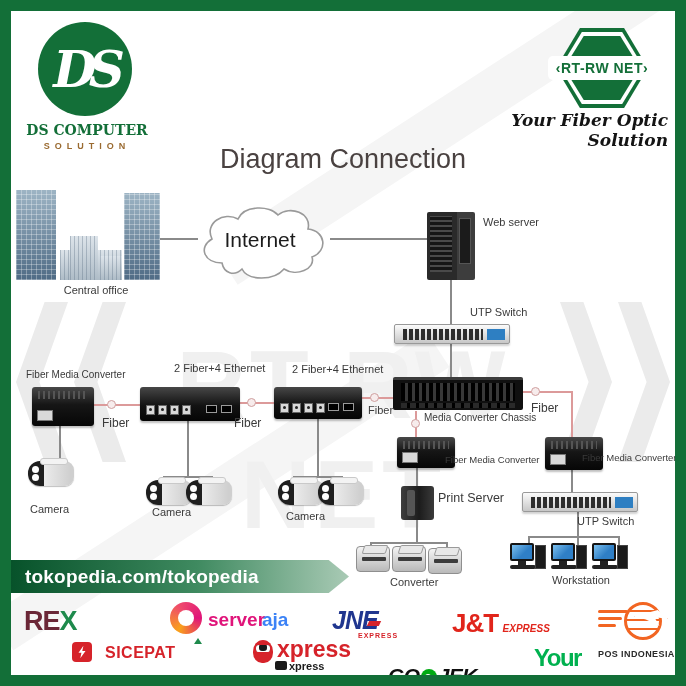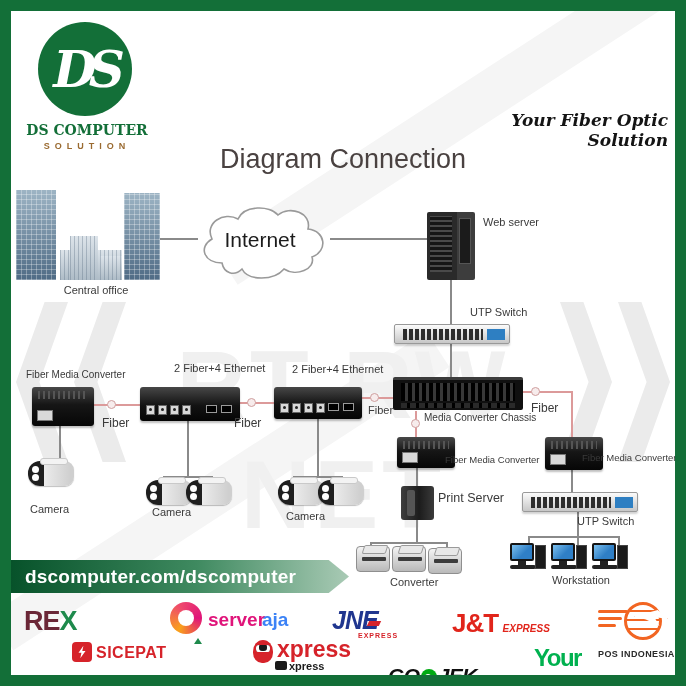--- a/index.html
+++ b/index.html
@@ -122,21 +122,21 @@
     background:linear-gradient(90deg,#07522a,#3f8a60 55%,#a9cab5);
     clip-path:polygon(0 0,94% 0,100% 50%,94% 100%,0 100%); display:flex; align-items:center; }
   .banner span { color:#fff; font-weight:bold; font-size:19px; padding-left:14px; letter-spacing:0.2px; }
   
   .cour { position:absolute; z-index:6; white-space:nowrap; }
   .rex-re { font-size:27px; font-weight:800; color:#6b2737; letter-spacing:-1px; }
   .rex-x { font-size:27px; font-weight:800; color:#1e8a4c; letter-spacing:-1px; }
   .sic-ic { position:absolute; left:0; top:2px; width:20px; height:20px; background:#d6232a; border-radius:4px; }
   .sic-ic::after { content:""; position:absolute; inset:3px; background:#fff;
     clip-path:polygon(60% 6%,25% 55%,46% 55%,38% 94%,75% 42%,52% 42%); }
-  .sic-tx { margin-left:24px; font-size:16px; font-weight:800; color:#d6232a; letter-spacing:0.5px; }
+  .sic-tx { margin-left:33px; font-size:16px; font-weight:800; color:#d6232a; letter-spacing:0.5px; }
   .sic-acc { position:absolute; left:122px; top:-2px; width:0; height:0;
     border-left:4px solid transparent; border-right:4px solid transparent; border-bottom:6px solid #1e8a4c; }
   .ant-ic { position:absolute; left:0; top:0; width:32px; height:32px; border-radius:50%;
     background:conic-gradient(from 210deg,#f9a11b,#ef4b6c,#e0147a,#f9a11b); }
   .ant-ic::after { content:""; position:absolute; inset:8px; background:#fff; border-radius:50%; }
   .ant-t1 { position:absolute; left:38px; top:7px; font-size:19px; font-weight:bold; color:#e0147a; }
   .ant-t2 { position:absolute; left:92px; top:7px; font-size:19px; font-weight:bold; color:#3b82f6; }
   .nin-ic { position:absolute; left:0; top:0; width:20px; height:23px; background:#d6232a;
     border-radius:50% 50% 45% 45%; }
   .nin-ic::after { content:""; position:absolute; left:3px; top:5px; width:14px; height:7px; background:#1a1a1a; border-radius:3px;
@@ -173,20 +173,26 @@
   <div class="chev r" style="left:560px;top:302px;"></div>
   <div class="chev r" style="left:618px;top:302px;"></div>
   <div class="wm-text">RT-RW NET</div>
 
   <div class="ds-circle">
     <span>DS</span>
   </div>
   <div class="ds-name">DS COMPUTER</div>
   <div class="ds-sub">SOLUTION</div>
 
+  <div class="hex-wrap">
+    <div class="hex h1"></div>
+    <div class="hex h2"></div>
+    <div class="hex h3"></div>
+    <div class="hex-band">‹RT-RW NET›</div>
+  </div>
   <div class="tagline">Your Fiber Optic Solution</div>
 
   <div class="title">Diagram Connection</div>
 
   <div class="bldg-wrap">
     <div class="twr" style="left:4px;width:40px;height:90px;"></div>
     <div class="twr" style="left:112px;width:36px;height:87px;"></div>
     <div class="lowb" style="left:48px;width:62px;height:30px;"></div>
     <div class="lowb" style="left:58px;width:28px;height:44px;"></div>
     <div class="lowb" style="left:88px;width:22px;height:24px;"></div>
@@ -332,21 +338,21 @@
     <div class="mon">
         <div class="scr"></div>
       </div>
       <div class="stand"></div>
       <div class="base"></div>
       <div class="twrbox"></div>
   </div>
   <div class="lbl" style="left:552px;top:574px;">Workstation</div>
 
   <div class="banner">
-    <span>dscomputer.com/dscomputer</span>
+    <span>tokopedia.com/tokopedia</span>
   </div>
 
   <div class="cour" style="left:24px;top:606px;">
     <span class="rex-re">RE</span><span class="rex-x">X</span>
   </div>
   <div class="cour" style="left:72px;top:640px;width:130px;height:26px;">
     <span class="sic-ic"></span>
     <span class="sic-tx" style="position:absolute;left:0;top:4px;">SICEPAT</span>
     <span class="sic-acc"></span>
   </div>

